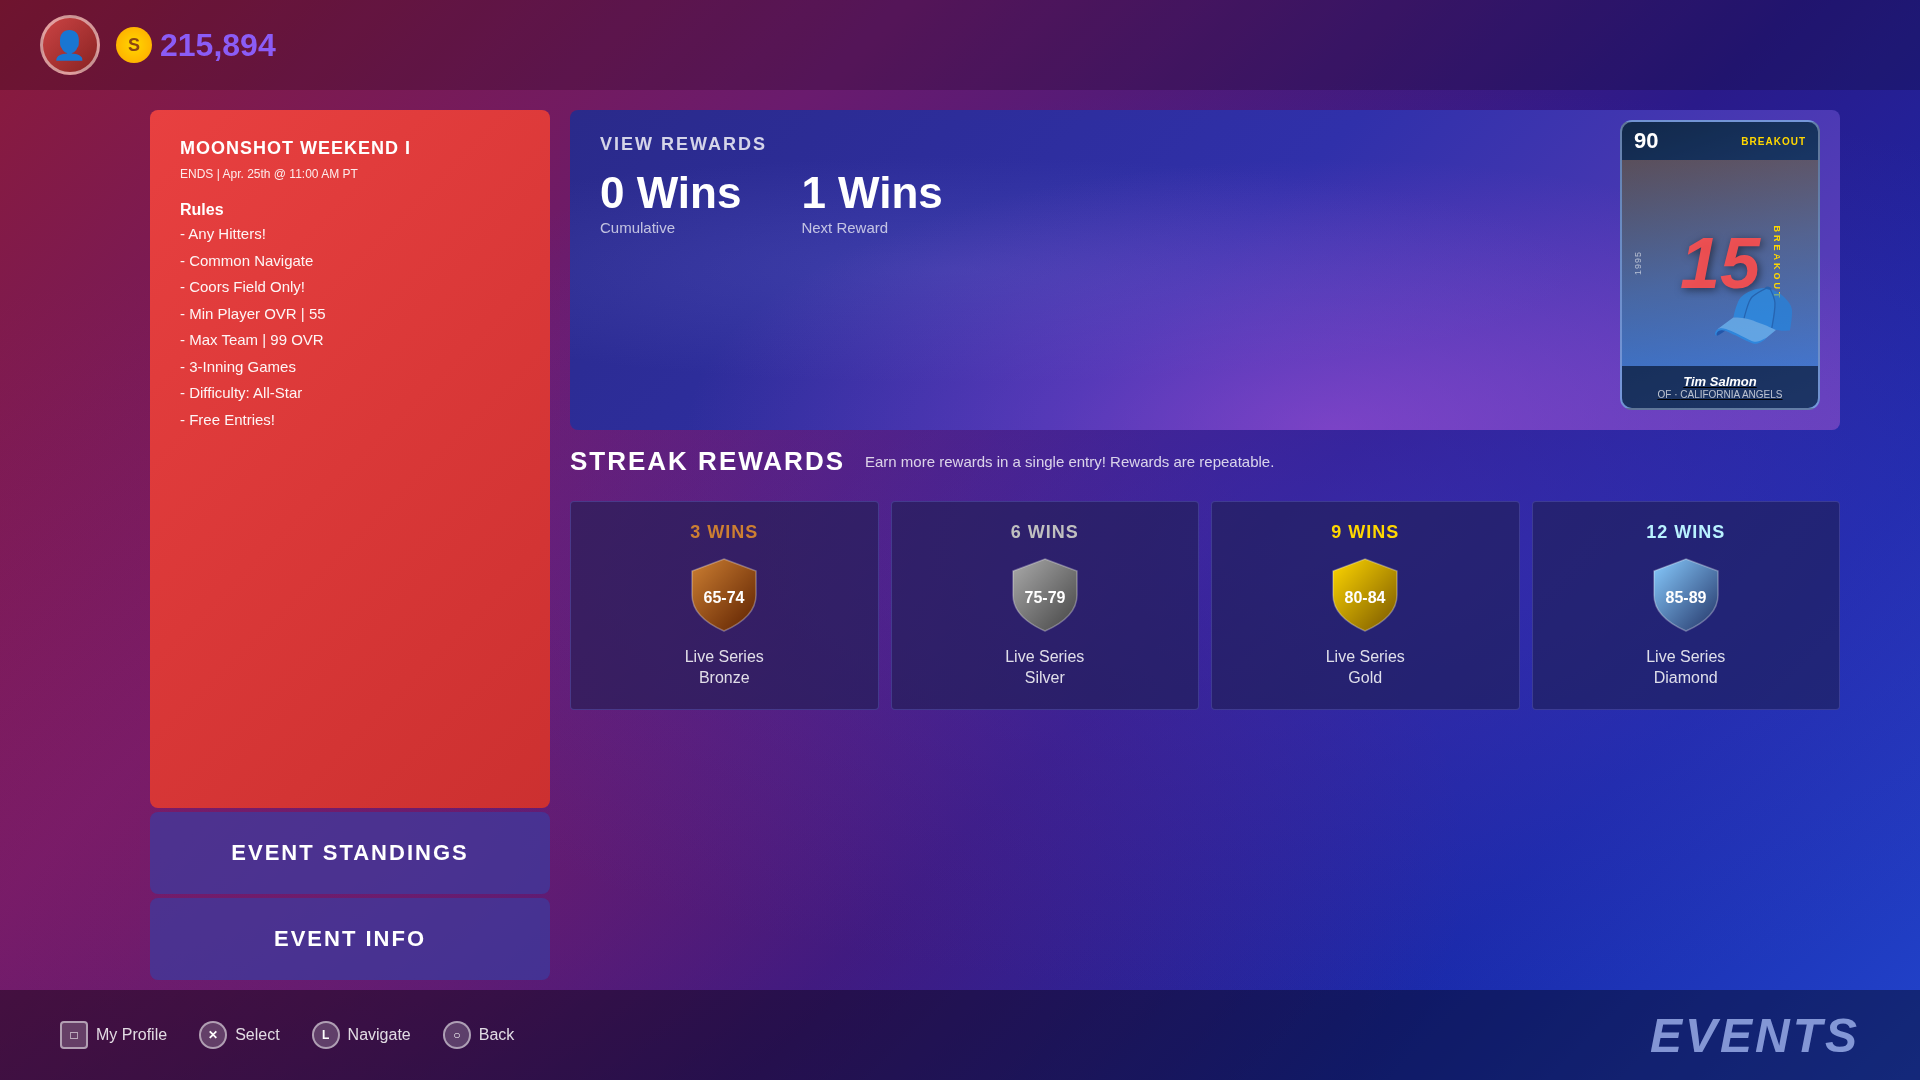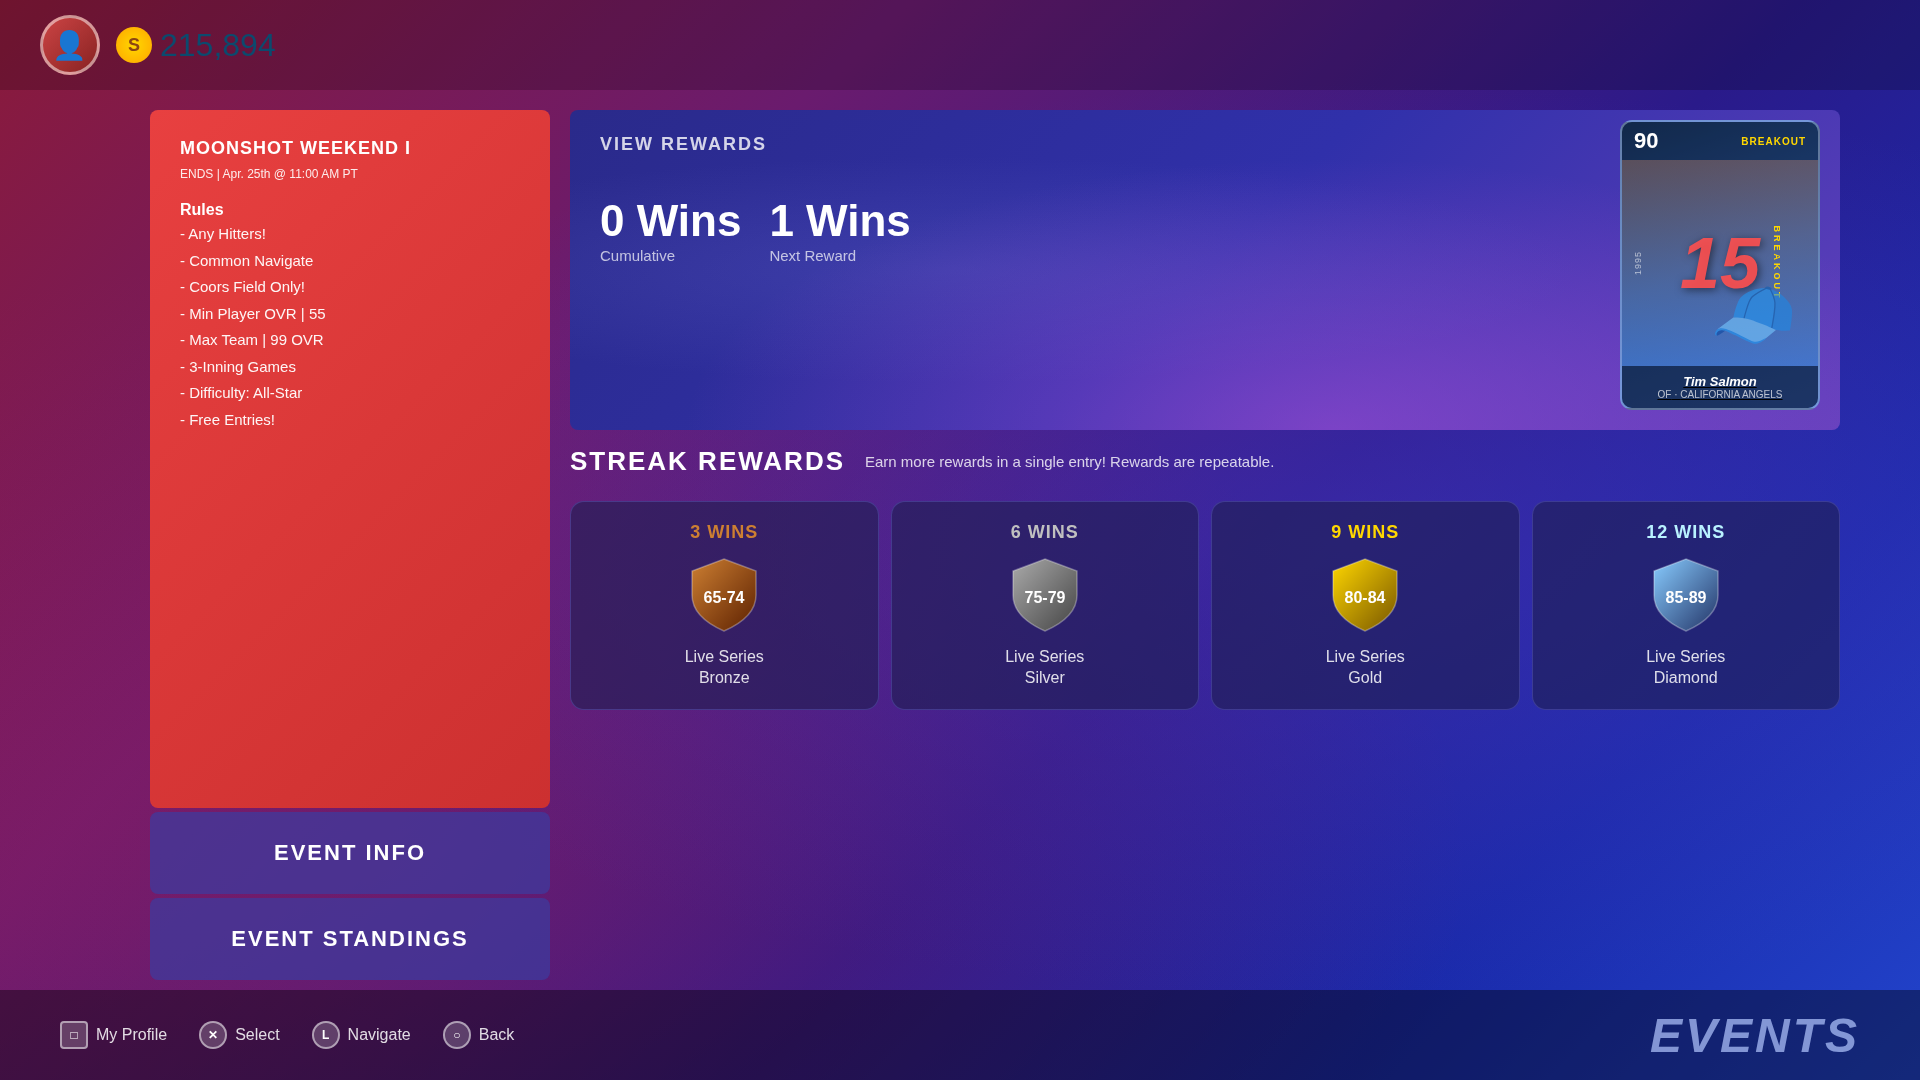--- a/index.html
+++ b/index.html
@@ -59,22 +59,22 @@
       align-items: center;
       justify-content: center;
       font-weight: bold;
       font-size: 18px;
       color: #8B4513;
       margin-right: 8px;
     }
 
     .currency-amount {
       font-size: 32px;
-      font-weight: normal;
-      color: #0c4a6e;
+      font-weight: bold;
+      color: #8b5cf6;
     }
 
     
     .main-content {
       position: absolute;
       top: 110px;
       left: 150px;
       right: 80px;
       bottom: 100px;
       display: flex;
@@ -181,24 +181,23 @@
       color: rgba(255,255,255,0.8);
       text-transform: uppercase;
       letter-spacing: 2px;
       margin-bottom: 16px;
       position: relative;
       z-index: 1;
     }
 
     .wins-row {
       display: flex;
-      gap: 28px;
+      gap: 60px;
       position: relative;
       z-index: 1;
-      margin-top: 28px;
     }
 
     .win-item {}
     .win-number {
       font-size: 44px;
       font-weight: 900;
       color: white;
       line-height: 1;
     }
     .win-label {
@@ -317,21 +316,21 @@
 
     .streak-cards {
       display: flex;
       gap: 12px;
     }
 
     .streak-card {
       flex: 1;
       background: rgba(30, 30, 80, 0.6);
       border: 1px solid rgba(100, 100, 200, 0.4);
-      border-radius: 14px;
+      border-radius: 4px;
       padding: 20px 16px;
       text-align: center;
       display: flex;
       flex-direction: column;
       align-items: center;
       gap: 12px;
       justify-content: center;
     }
 
     .streak-wins-label {
@@ -477,25 +476,25 @@
           <li>- Coors Field Only!</li>
           <li>- Min Player OVR | 55</li>
           <li>- Max Team | 99 OVR</li>
           <li>- 3-Inning Games</li>
           <li>- Difficulty: All-Star</li>
           <li>- Free Entries!</li>
         </ul>
     </div>
 
     <button class="nav-button">
+      <span class="nav-button-label">EVENT STANDINGS</span>
+    </button>
+
+    <button class="nav-button">
       <span class="nav-button-label">EVENT INFO</span>
-    </button>
-
-    <button class="nav-button">
-      <span class="nav-button-label">EVENT STANDINGS</span>
     </button>
 
   </div>
 
   <div class="right-panel">
 
     <div class="view-rewards-card">
       <div class="view-rewards-bg"></div>
 
       <div class="view-rewards-label">VIEW REWARDS</div>

